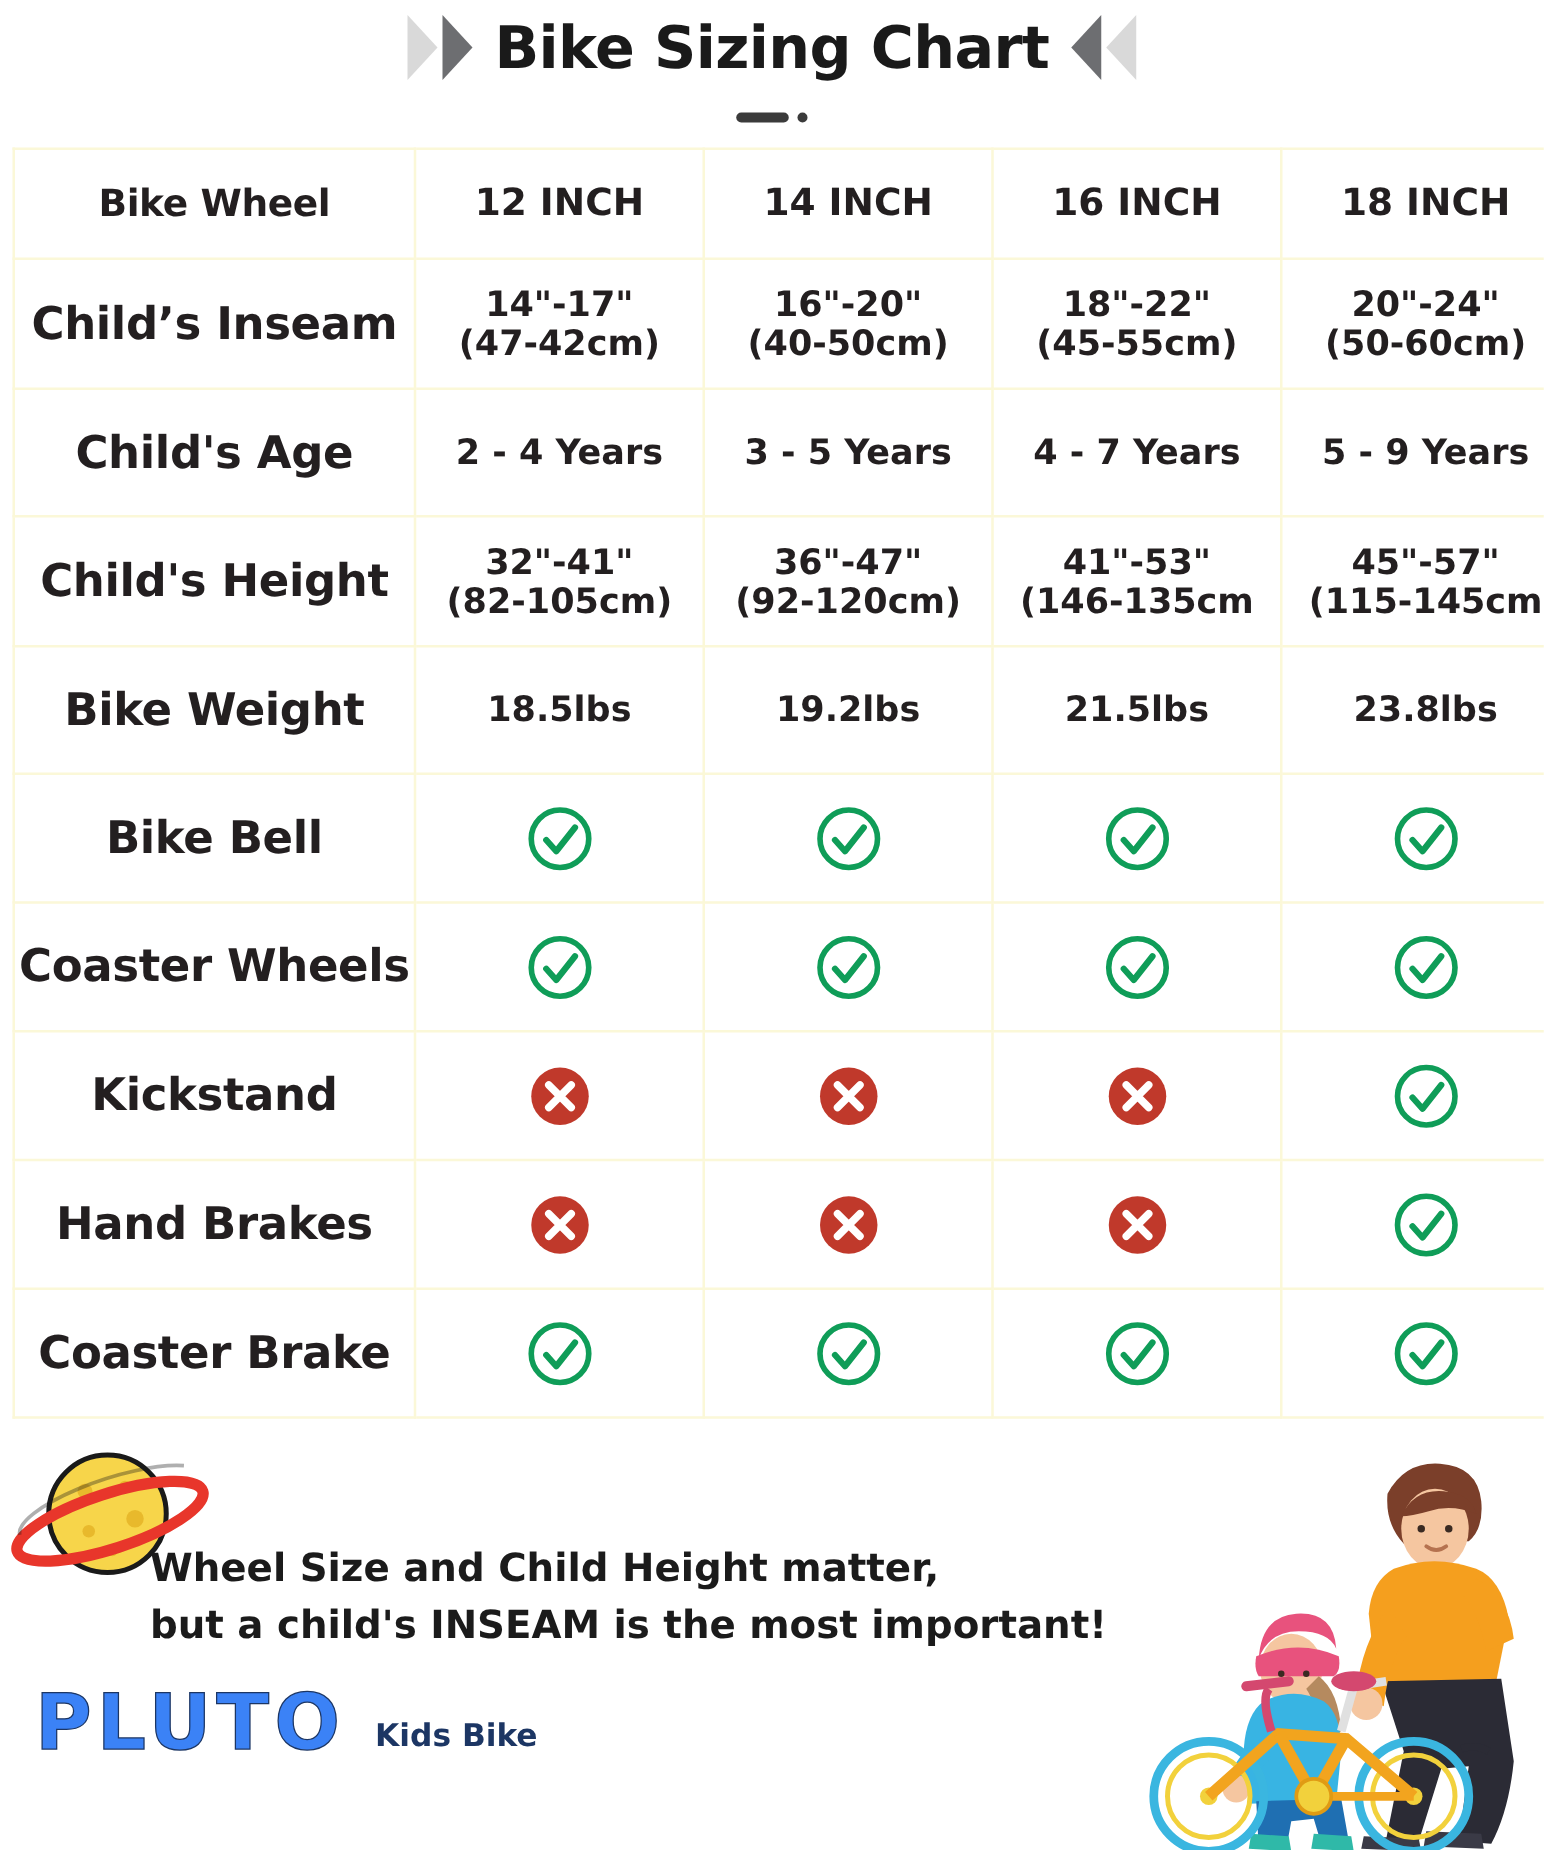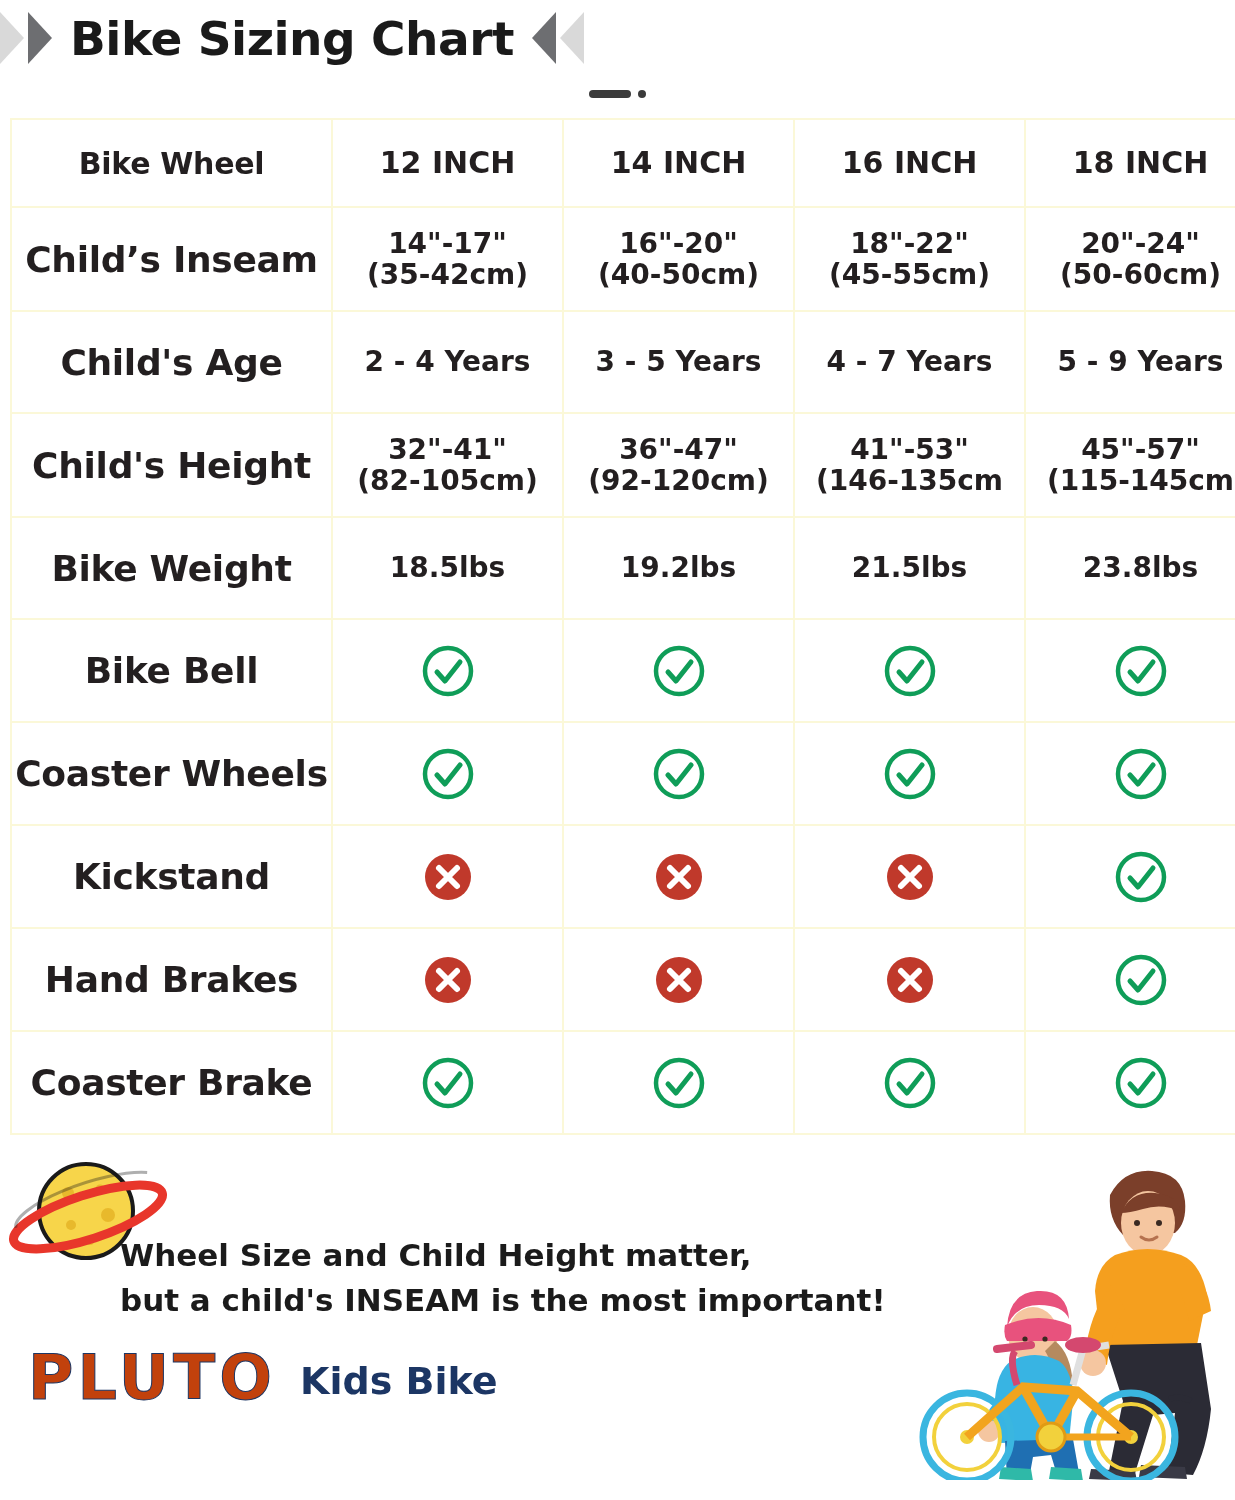--- a/index.html
+++ b/index.html
@@ -13,20 +13,21 @@
     font-family: "DejaVu Sans", sans-serif;
     color: #231f20;
     position: relative;
     overflow: hidden;
   }
 
   
   .header {
     display: flex;
     align-items: center;
+    justify-content: center;
     gap: 18px;
     padding-top: 6px;
     height: 70px;
     box-sizing: border-box;
   }
   .chev-group { display: flex; align-items: center; }
   .chev {
     width: 0;
     height: 0;
     border-top: 26px solid transparent;
@@ -140,28 +141,28 @@
     left: 28px;
     top: 212px;
     display: flex;
     align-items: flex-end;
     gap: 24px;
   }
   .brand-name {
     font-family: "DejaVu Sans", sans-serif;
     font-size: 62px;
     font-weight: bold;
-    color: #c2410c;
+    color: #3b82f6;
     letter-spacing: 4px;
     line-height: 1;
     -webkit-text-stroke: 1px #1c3664;
   }
   .brand-sub {
     font-family: "DejaVu Sans", sans-serif;
-    font-size: 38px;
+    font-size: 25px;
     font-weight: bold;
     color: #1c3664;
     padding-bottom: 6px;
   }
   .illustration {
     position: absolute;
     right: 0;
     top: 0;
     width: 330px;
     height: 345px;
@@ -192,21 +193,21 @@
     <tbody id="table-body">
         <tr class="r-head">
           <td class="label">Bike Wheel</td>
           <td class="val">12 INCH</td>
           <td class="val">14 INCH</td>
           <td class="val">16 INCH</td>
           <td class="val">18 INCH</td>
         </tr>
         <tr class="r-two">
           <td class="label">Child’s Inseam</td>
-          <td class="val"><span class="l1">14"-17"</span><span class="l2">(35-42cm)</span></td>
+          <td class="val"><span class="l1">14"-17"</span><span class="l2">(47-42cm)</span></td>
           <td class="val"><span class="l1">16"-20"</span><span class="l2">(40-50cm)</span></td>
           <td class="val"><span class="l1">18"-22"</span><span class="l2">(45-55cm)</span></td>
           <td class="val"><span class="l1">20"-24"</span><span class="l2">(50-60cm)</span></td>
         </tr>
         <tr class="r-one">
           <td class="label">Child's Age</td>
           <td class="val">2 - 4 Years</td>
           <td class="val">3 - 5 Years</td>
           <td class="val">4 - 7 Years</td>
           <td class="val">5 - 9 Years</td>

